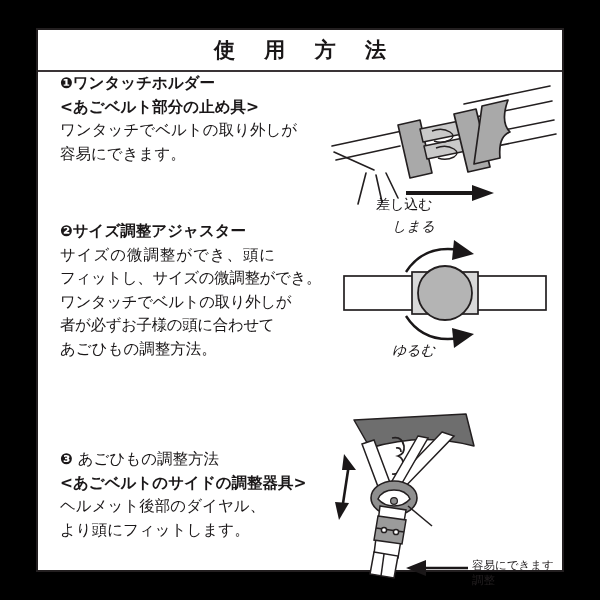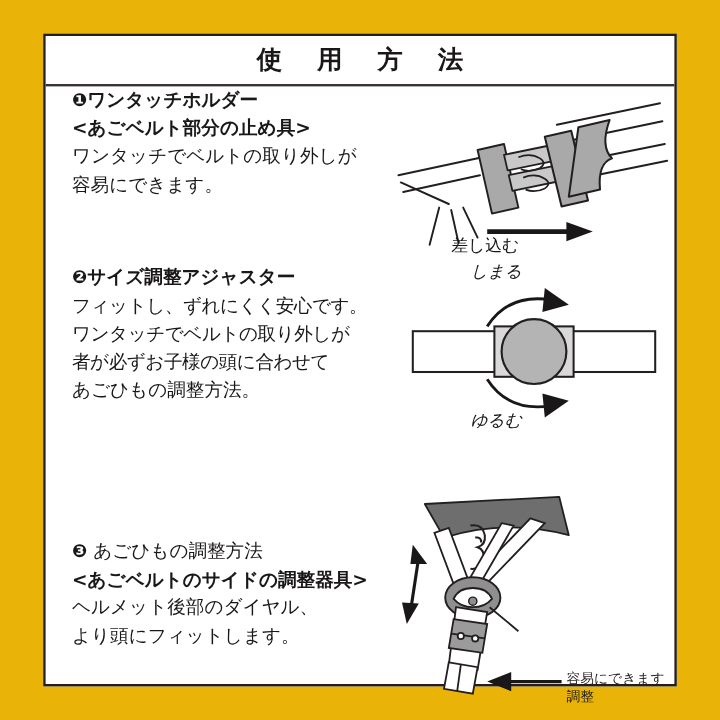--- a/index.html
+++ b/index.html
@@ -13,21 +13,21 @@
     font-family: "DejaVu Sans", "Liberation Sans", sans-serif;
     overflow: hidden;
     position: relative;
   }
 
   #page {
     position: absolute;
     left: 0; top: 0;
     width: 600px;
     height: 600px;
-    background: #eab308;
+    background: #000000;
   }
 
   
   .panel {
     position: absolute;
     left: 36px;
     top: 28px;
     width: 528px;
     height: 544px;
     border: 2px solid #231f20;
@@ -194,21 +194,22 @@
           </svg>
 
           <div class="arrowlabel" style="left:62px; top:122px;">差し込む</div>
         </div>
       </div>
 
       <div class="section" id="section-2">
 
         <div class="sec-text">
           <div class="sec-line bold"><span class="bullet-num">❷</span><span>サイズ調整アジャスター</span></div>
-          <div class="sec-line tight">フィットし、ずれにくく安心です。</div>
+          <div class="sec-line wide">サイズの微調整ができ、頭に</div>
+          <div class="sec-line tight">フィットし、サイズの微調整ができ。</div>
           <div class="sec-line tight">ワンタッチでベルトの取り外しが</div>
           <div class="sec-line tight">者が必ずお子様の頭に合わせて</div>
           <div class="sec-line">あごひもの調整方法。</div>
         </div>
 
         <div class="illus" id="illus-2">
           <svg width="234" height="140" viewBox="0 0 234 140" aria-hidden="true">
 
             <g stroke="#231f20" stroke-width="1.7" fill="#ffffff">
               <rect x="16" y="52" width="72" height="34"></rect>

